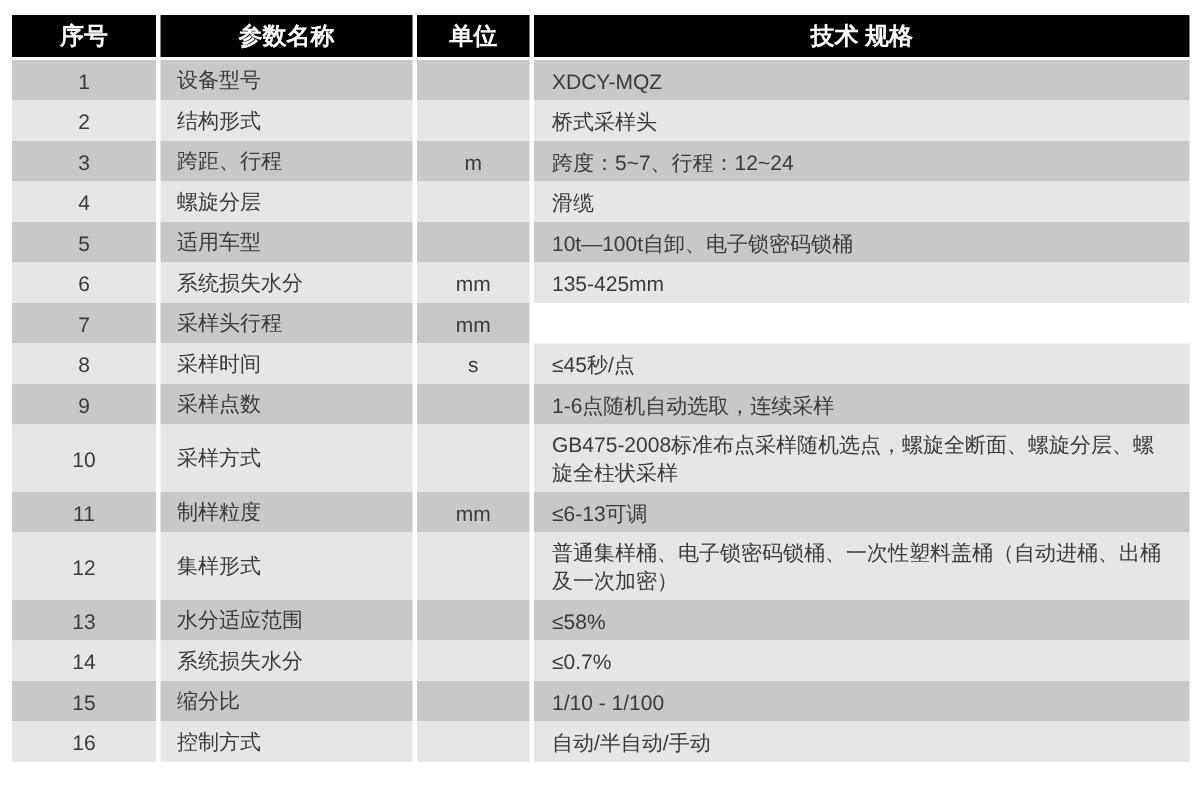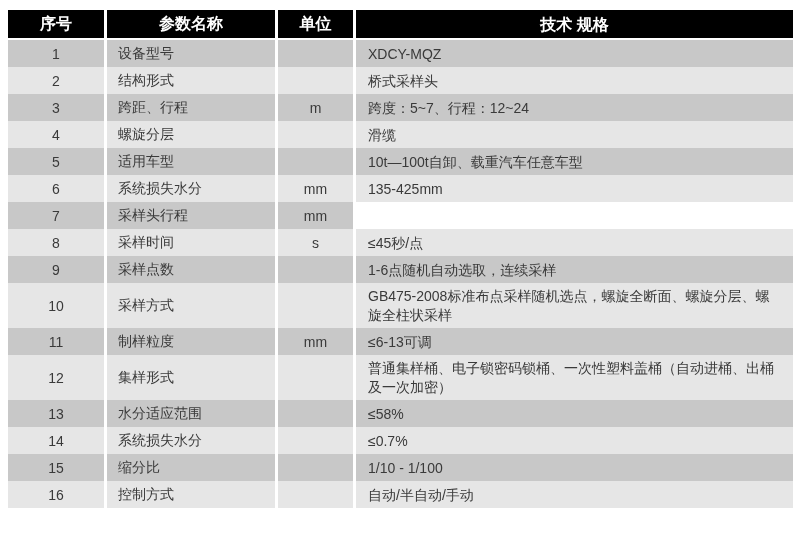--- a/index.html
+++ b/index.html
@@ -70,21 +70,21 @@
     <div class="cell c-index">4</div>
     <div class="cell c-name">螺旋分层</div>
     <div class="cell c-unit"></div>
     <div class="cell c-spec">滑缆</div>
   </div>
 
   <div class="trow">
     <div class="cell c-index">5</div>
     <div class="cell c-name">适用车型</div>
     <div class="cell c-unit"></div>
-    <div class="cell c-spec">10t—100t自卸、载重汽车任意车型</div>
+    <div class="cell c-spec">10t—100t自卸、电子锁密码锁桶</div>
   </div>
 
   <div class="trow">
     <div class="cell c-index">6</div>
     <div class="cell c-name">系统损失水分</div>
     <div class="cell c-unit">mm</div>
     <div class="cell c-spec">135-425mm</div>
   </div>
 
   <div class="trow">

